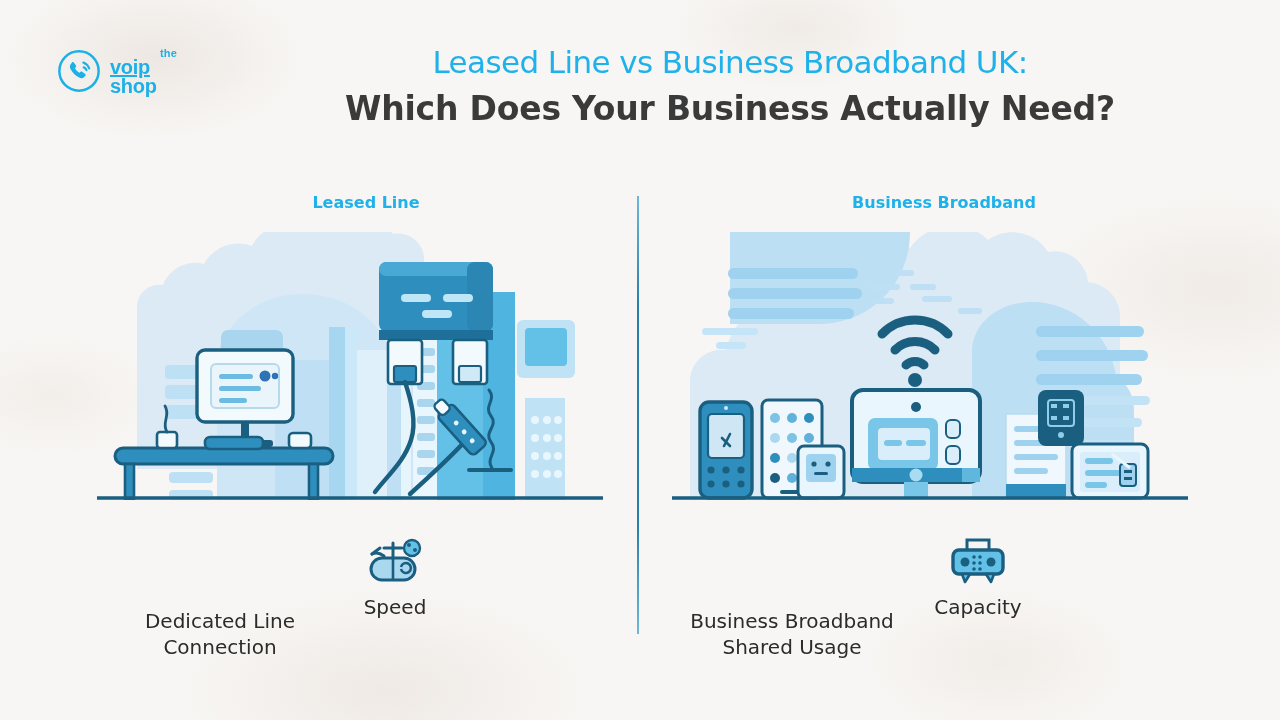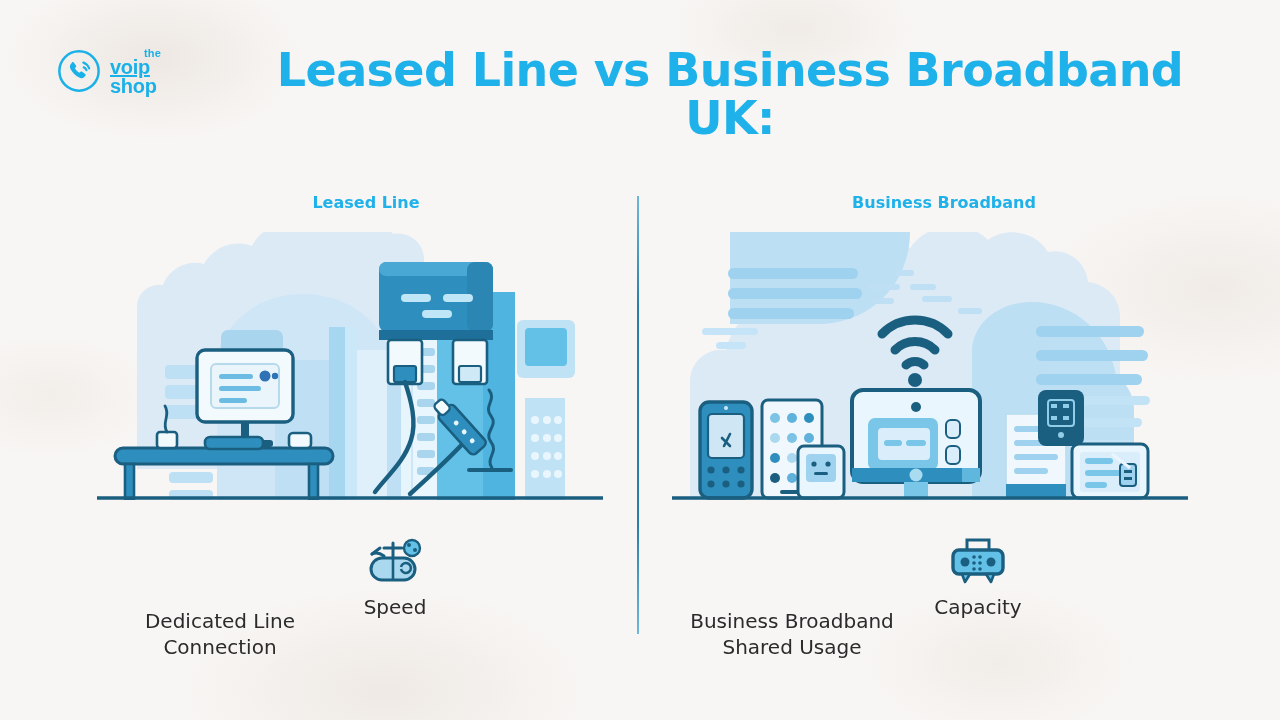--- a/index.html
+++ b/index.html
@@ -16,26 +16,26 @@
       radial-gradient(ellipse 180px 90px at 62% 4%, rgba(231,224,216,.5), transparent 70%),
       radial-gradient(ellipse 260px 140px at 95% 40%, rgba(230,222,214,.45), transparent 70%),
       radial-gradient(ellipse 300px 150px at 30% 96%, rgba(229,221,213,.5), transparent 70%),
       radial-gradient(ellipse 200px 110px at 78% 92%, rgba(232,225,217,.45), transparent 70%),
       radial-gradient(ellipse 160px 90px at 4% 55%, rgba(233,226,218,.4), transparent 70%);
   }
   
   .logo{position:absolute;left:56px;top:48px;display:flex;align-items:center;gap:8px;}
   .logo-mark{width:46px;height:46px;flex:0 0 46px;}
   .logo-words{line-height:.92;color:#1ab0e8;font-weight:800;}
-  .logo-the{font-size:11px;letter-spacing:.2px;margin-left:2px;padding-left:32px;}
+  .logo-the{font-size:11px;letter-spacing:.2px;margin-left:18px;padding-left:32px;}
   .logo-voip{font-size:20px;letter-spacing:-.3px;text-decoration:underline;}
   .logo-shop{font-size:20px;letter-spacing:-.3px;}
   
   .title-block{position:absolute;left:230px;top:46px;width:1000px;text-align:center;}
-  .title-1{color:#1fb2ea;font-size:46px;font-weight:700;letter-spacing:-.6px;line-height:1.05;
+  .title-1{color:#1fb2ea;font-size:31px;font-weight:400;letter-spacing:-.6px;line-height:1.05;
            font-family:"DejaVu Sans", sans-serif;}
   .title-2{color:#3a3a3a;font-size:33px;font-weight:600;letter-spacing:-.2px;margin-top:10px;
            font-family:"DejaVu Sans", sans-serif;}
   
   .col-head{position:absolute;top:193px;font-size:16px;font-weight:800;color:#1fb2ea;
             font-family:"DejaVu Sans", sans-serif;text-align:center;}
   #head-left{left:180px;width:372px;}
   #head-right{left:720px;width:448px;}
   .divider{position:absolute;left:637px;top:196px;width:2px;height:438px;
            background:linear-gradient(to bottom,#6fb7d8,#2a7fa8 25%,#2a7fa8 75%,#6fb7d8);}
@@ -75,20 +75,21 @@
   </span>
   <span class="logo-words">
     <div class="logo-the">the</div>
     <div class="logo-voip">voip</div>
     <div class="logo-shop">shop</div>
   </span>
 </div>
 
 <div class="title-block">
   <div class="title-1">Leased Line vs Business Broadband UK:</div>
+  <div class="title-2">Which Does Your Business Actually Need?</div>
 </div>
 
 <div class="col-head" id="head-left">Leased Line</div>
 <div class="col-head" id="head-right">Business Broadband</div>
 <div class="divider"></div>
 
 <div class="scene" id="scene-left">
 <svg viewBox="0 0 506 275">
   <defs>
     <clipPath id="clipL">

